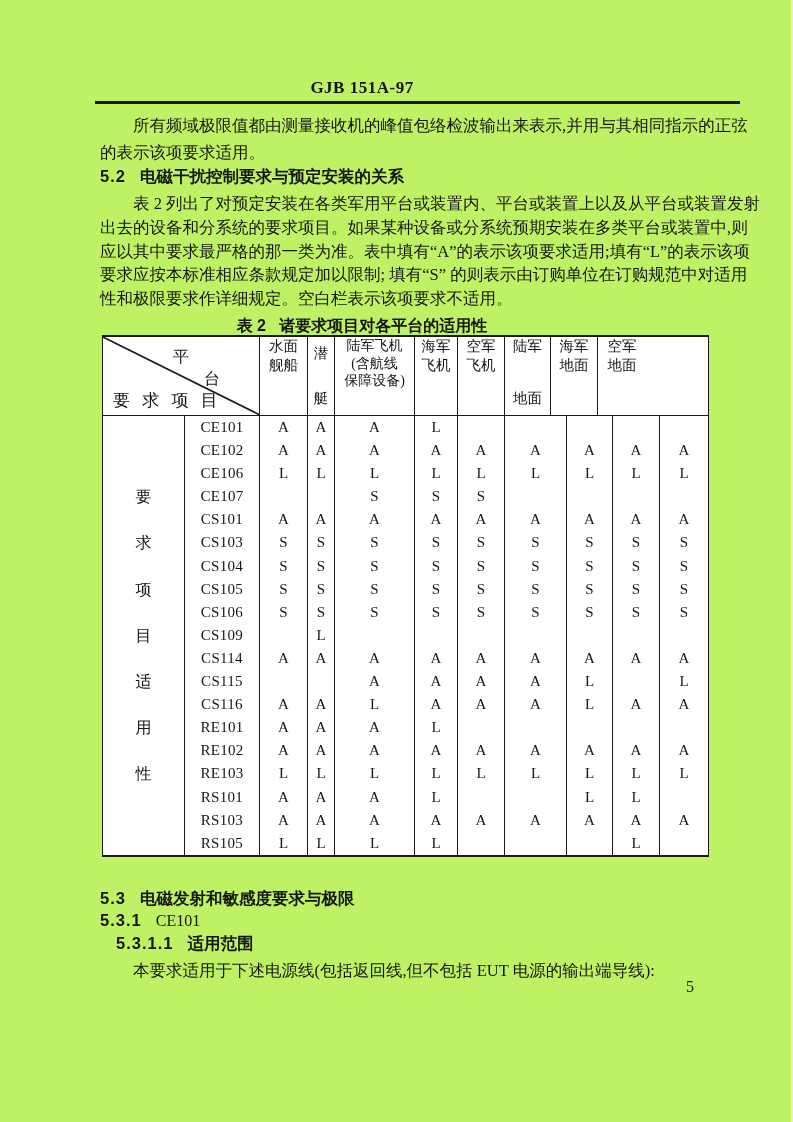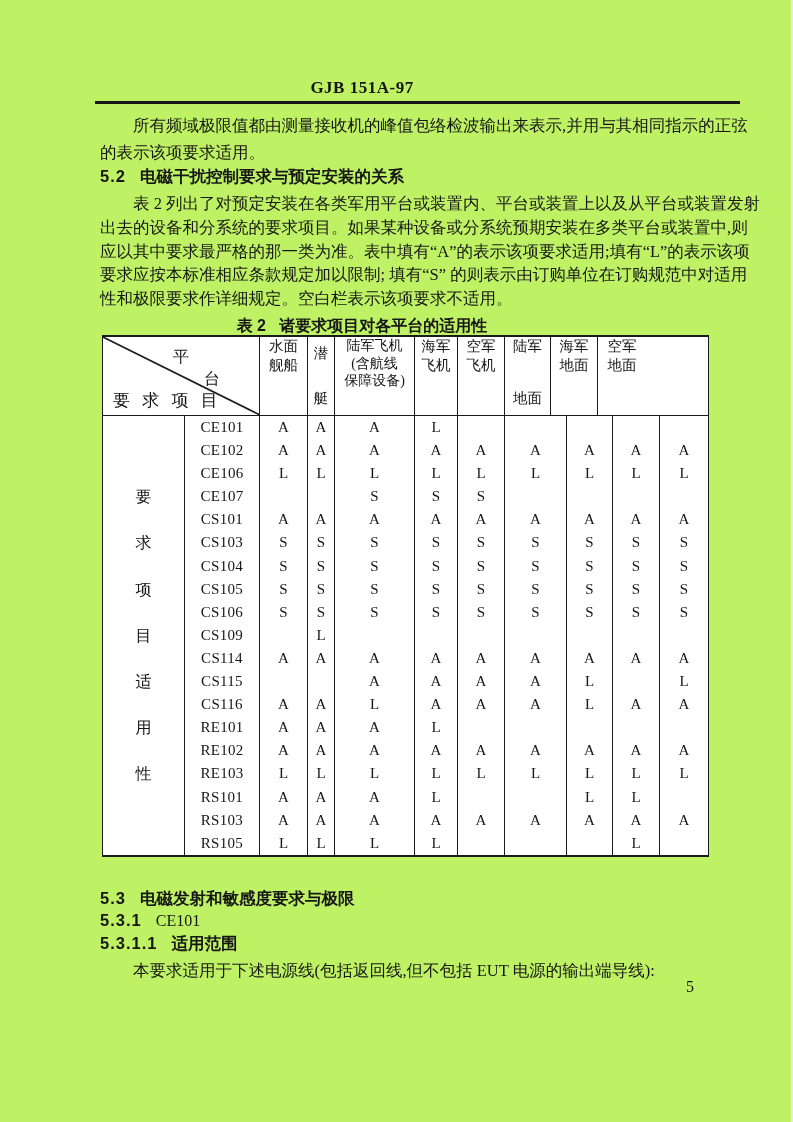--- a/index.html
+++ b/index.html
@@ -20,21 +20,21 @@
   .para .line{white-space:nowrap;line-height:27px;height:27px;}
   .intro{top:112px;left:100px;}
   .s52-body{top:192px;left:100px;}
   .s52-body .line{line-height:23.8px;height:23.8px;}
   .indent{text-indent:2em;text-align:right;}
   .heading{font-family:"Liberation Sans","DejaVu Sans",sans-serif;font-weight:bold;font-size:16.5px;white-space:nowrap;}
   .heading .num{margin-right:14px;letter-spacing:1px;}
   .h52{top:166px;left:100px;}
   .h53{top:888px;left:100px;}
   .h531{top:911px;left:100px;}
-  .h5311{top:933px;left:100px;text-align:center;}
+  .h5311{top:933px;left:116px;text-align:center;}
   .h531 .ttl{font-family:"Liberation Serif","DejaVu Serif",serif;font-weight:normal;font-size:16px;}
   .s5311-body{top:957px;left:100px;}
   .page-number{top:978px;left:686px;font-size:16px;}
   .table-title{top:308px;font-family:"Liberation Sans","DejaVu Sans",sans-serif;font-weight:bold;font-size:16px;white-space:pre;margin-top:8px;}
 
   
   .emtable{
     left:102px;top:335px;
     border:1.2px solid #1a1a1a;
     border-top-width:2.6px;

